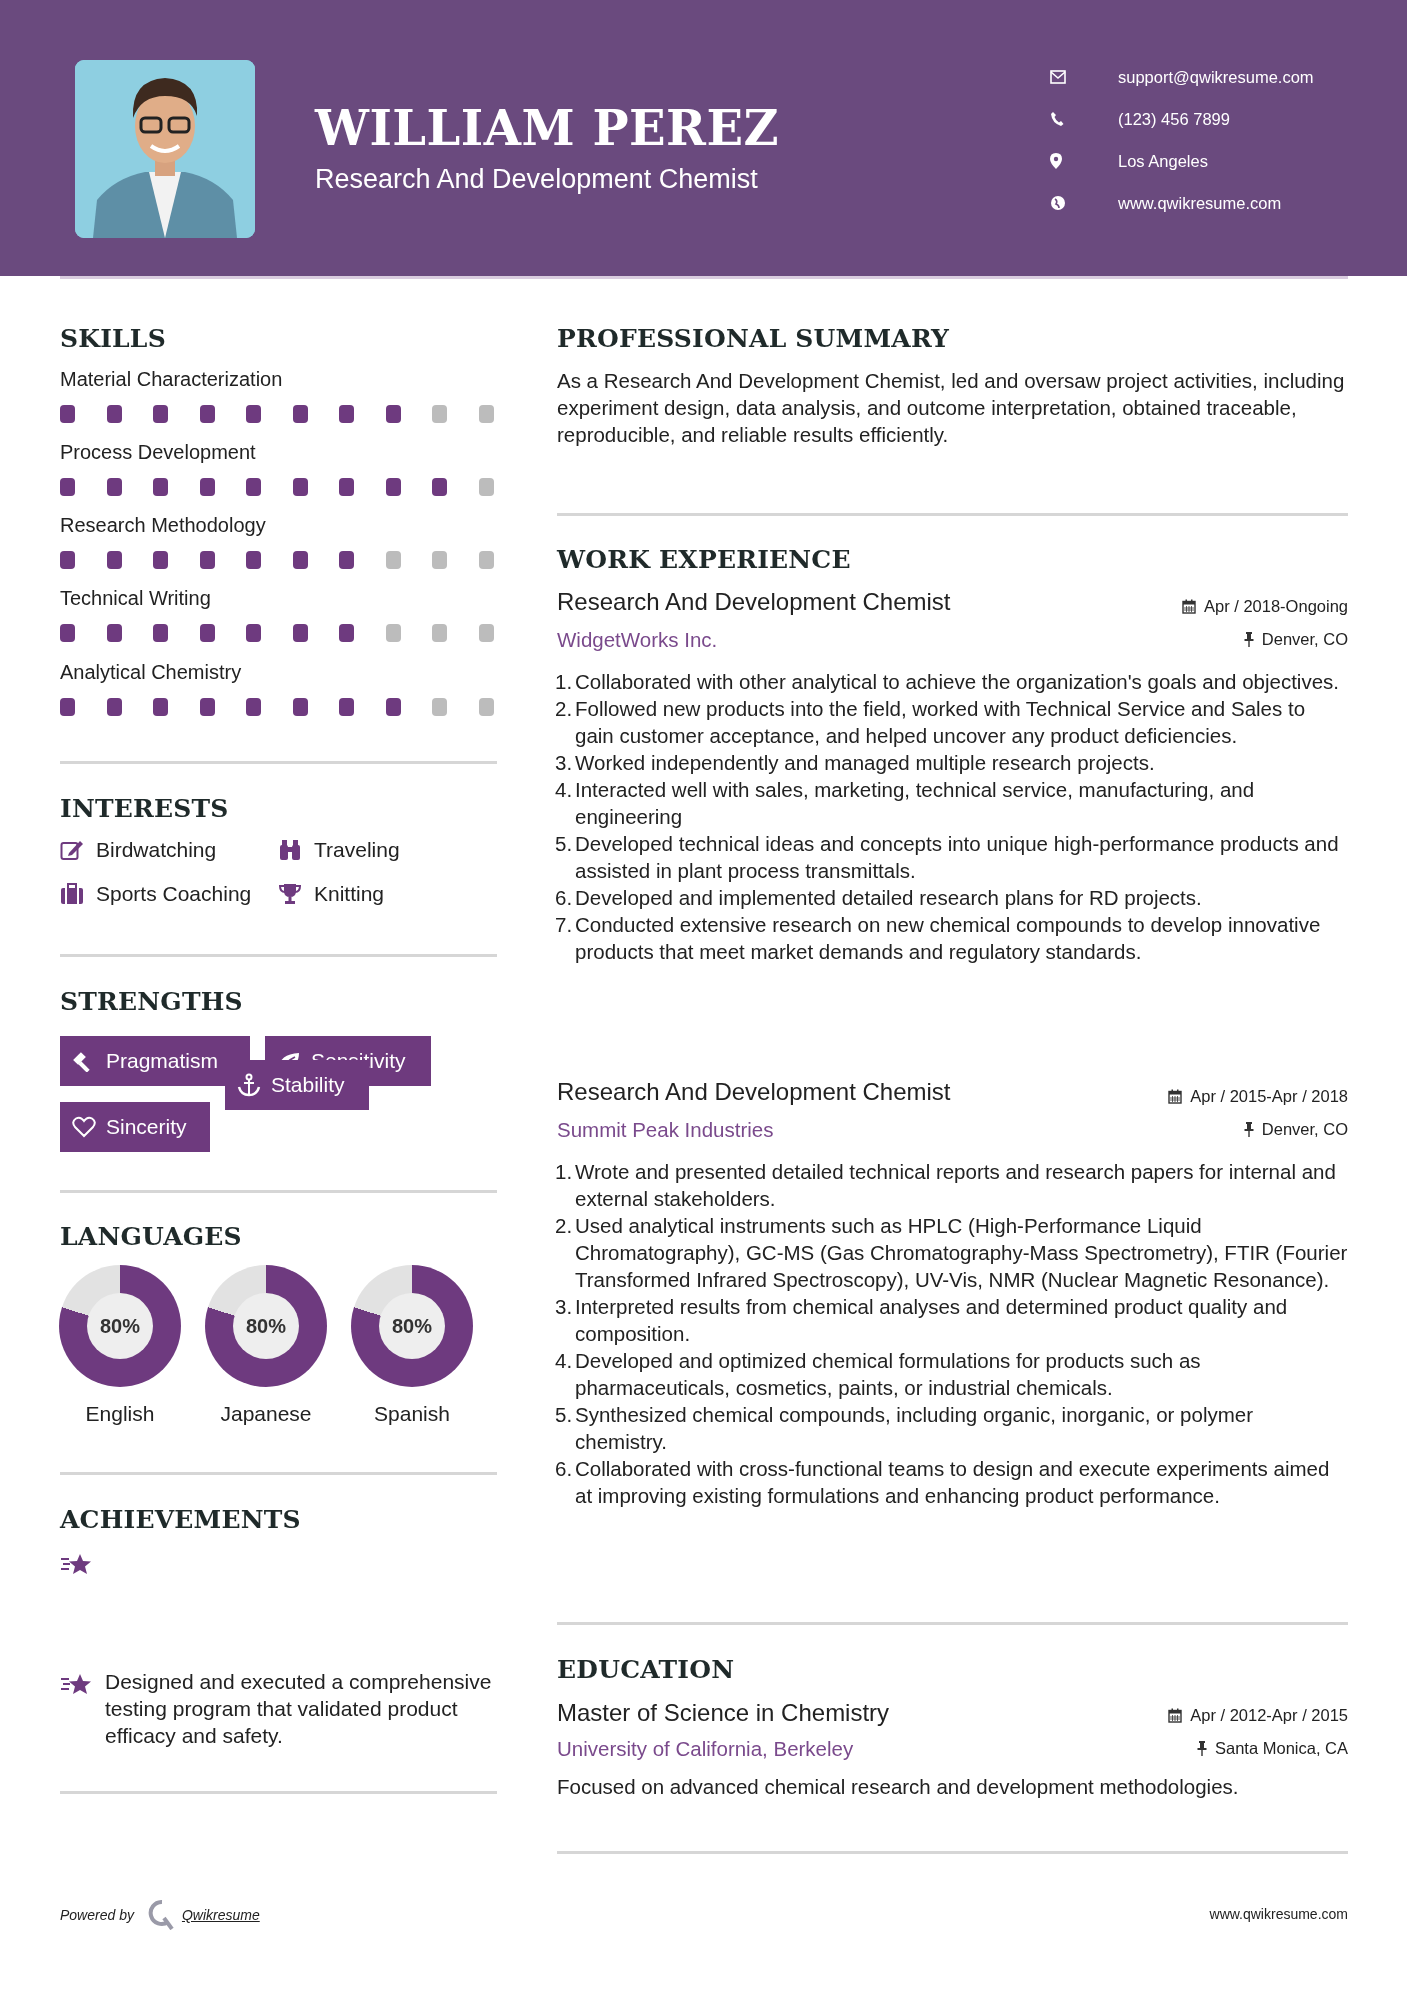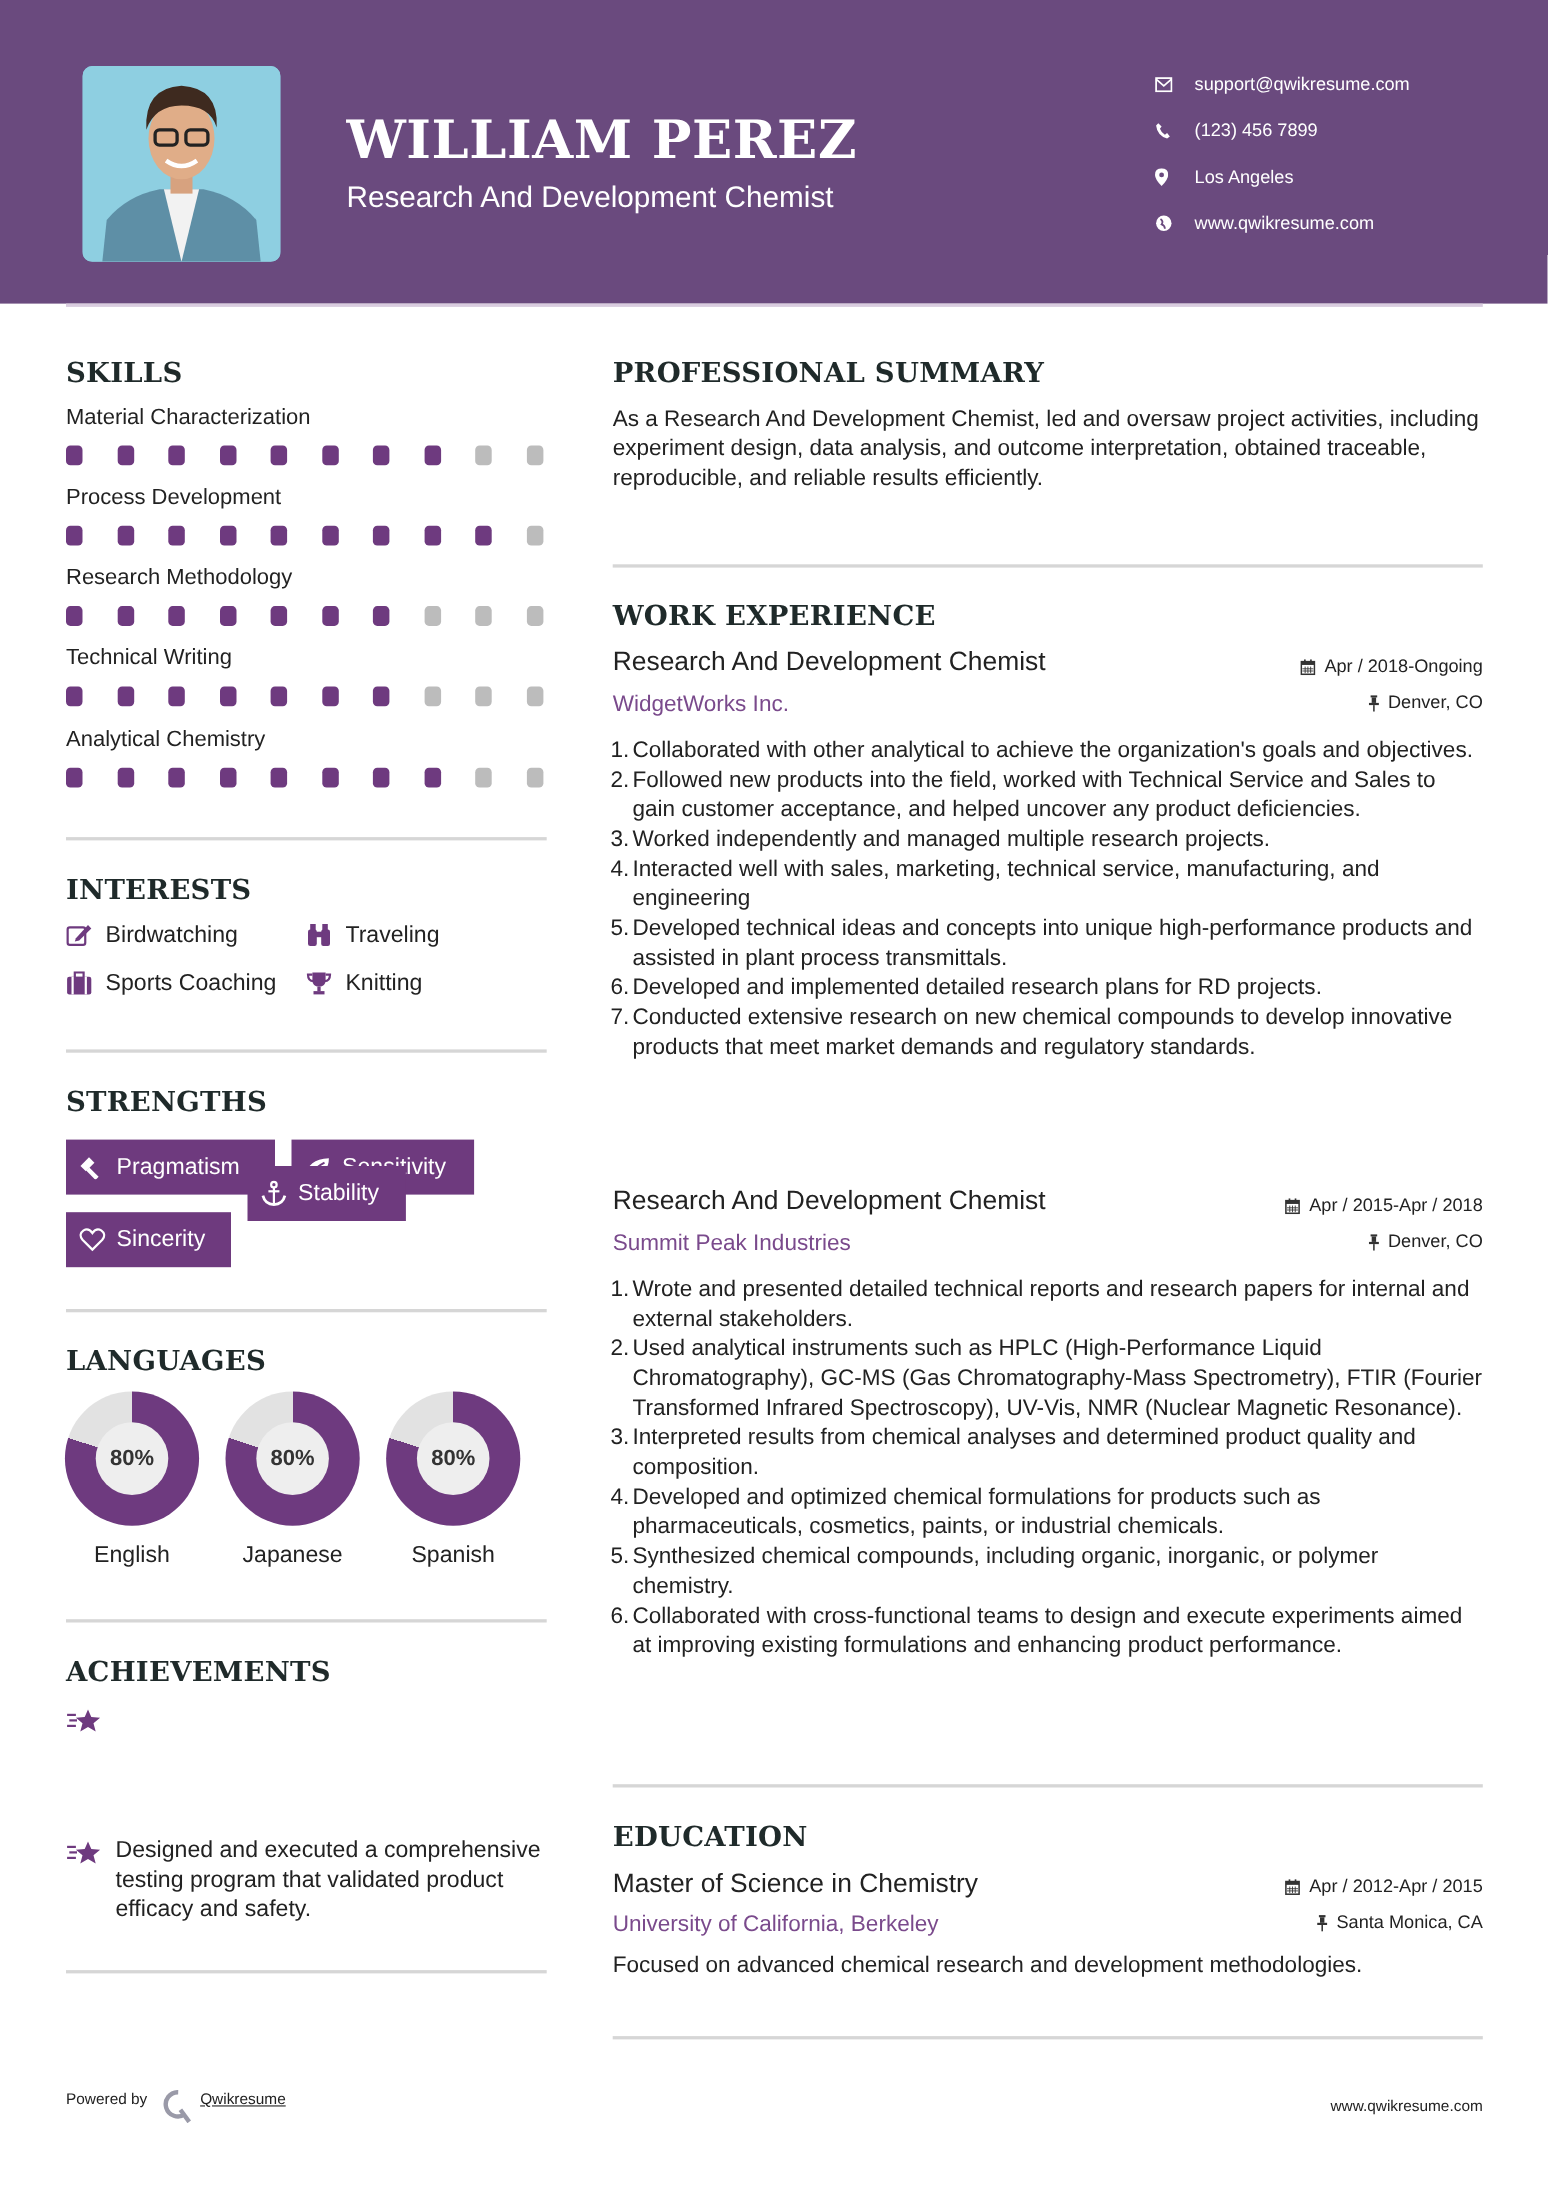--- a/index.html
+++ b/index.html
@@ -5,21 +5,21 @@
   * { box-sizing: border-box; margin: 0; padding: 0; }
   html, body { width: 1407px; height: 1990px; background: #ffffff; overflow: hidden; }
   body { position: relative; font-family: "Liberation Sans", "DejaVu Sans", sans-serif; color: #222; }
 
   .header { position: absolute; left: 0; top: 0; width: 1407px; height: 276px; background: #6a4a7e; }
   .header-line { position: absolute; left: 60px; top: 276px; width: 1288px; height: 3px; background: #d9ccdf; }
   .photo { position: absolute; left: 75px; top: 60px; width: 180px; height: 178px; border-radius: 9px; background: #8fcfe0; overflow: hidden; }
   .name { position: absolute; left: 315px; top: 100px; font-family: "DejaVu Serif", "Liberation Serif", serif; font-weight: bold; font-size: 48px; color: #ffffff; letter-spacing: 0.5px; }
   .title { position: absolute; left: 315px; top: 164px; font-size: 27px; color: #ffffff; }
   .contacts { position: absolute; left: 1050px; top: 56px; }
-  .contact { display: flex; align-items: center; height: 42px; color: #fff; font-size: 16.5px; }
+  .contact { display: flex; align-items: center; height: 42px; color: #fff; font-size: 16.5px; gap: 32px; }
   .contact .ic { width: 36px; display: flex; align-items: center; }
 
   .col-left { position: absolute; left: 60px; top: 0; width: 437px; }
   .col-right { position: absolute; left: 557px; top: 0; width: 791px; }
 
   .h2 { position: absolute; font-family: "DejaVu Serif", "Liberation Serif", serif; font-weight: bold; font-size: 25px; color: #1f2a2a; letter-spacing: 0.2px; }
   .divider { position: absolute; height: 3px; background: #d6d6d6; }
 
   .skill-label { position: absolute; left: 0; font-size: 20px; color: #222; }
   .dots { position: absolute; left: 0; display: flex; }
@@ -42,21 +42,21 @@
 
   .para { position: absolute; left: 0; width: 791px; font-size: 20.5px; line-height: 27px; color: #222; }
   .job-title { position: absolute; left: 0; font-size: 24px; color: #222; }
   .company { position: absolute; left: 0; font-size: 20.5px; color: #7a4a8c; }
   .meta { position: absolute; right: 0; font-size: 16.5px; color: #222; display: flex; align-items: center; }
   .meta .ic { margin-right: 8px; display: flex; }
   ol.bullets { position: absolute; left: 18px; width: 773px; font-size: 20.5px; line-height: 27px; color: #222; padding-left: 0; list-style: none; counter-reset: n; }
   ol.bullets li { position: relative; padding-left: 0; counter-increment: n; }
   ol.bullets li::before { content: counter(n) "."; position: absolute; left: -20px; }
 
-  .footer-left { position: absolute; left: 60px; top: 1900px; display: flex; align-items: flex-start; font-size: 14px; color: #222; }
+  .footer-left { position: absolute; left: 60px; top: 1900px; display: flex; align-items: center; font-size: 14px; color: #222; font-style: italic; }
   .footer-left .brand { text-decoration: underline; margin-left: 6px; }
   .footer-right { position: absolute; right: 59px; top: 1906px; font-size: 14px; color: #222; }
 </style>
 </head>
 <body>
 
 <div class="header">
   <div class="photo">
     <svg width="180" height="178" viewBox="0 0 180 178">
       <rect width="180" height="178" fill="#8ecfe1"></rect>

